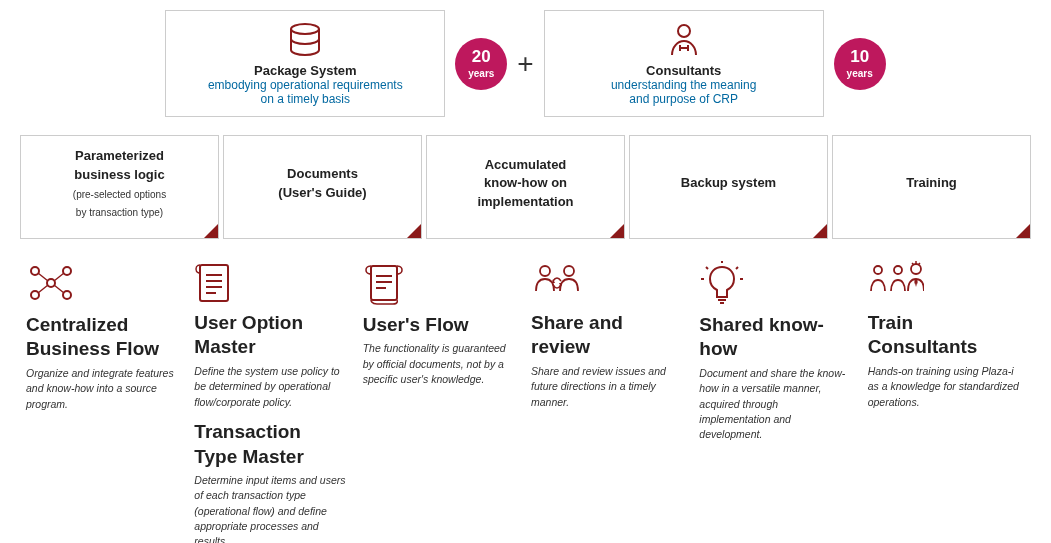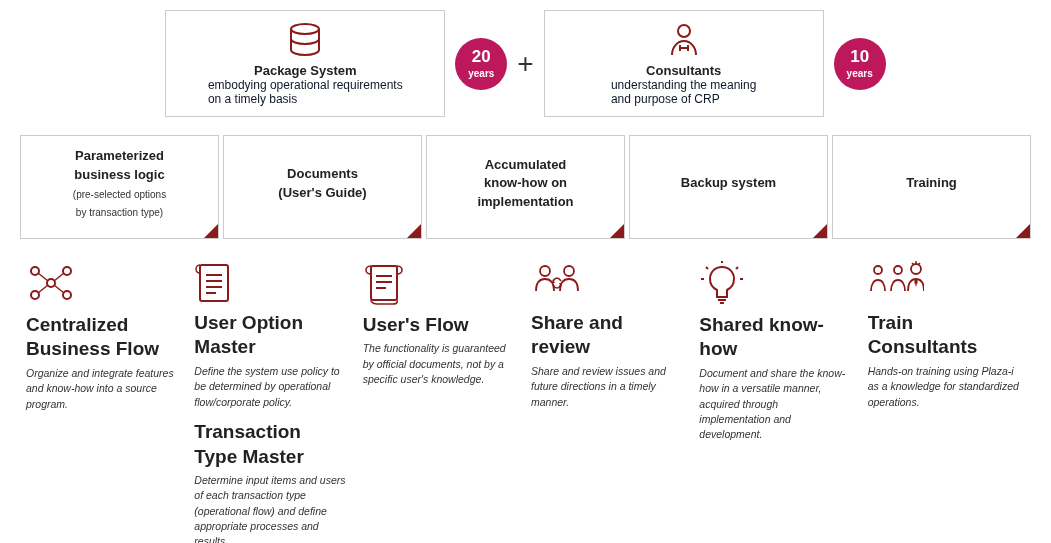--- a/index.html
+++ b/index.html
@@ -21,20 +21,21 @@
       display: flex;
       align-items: center;
       justify-content: center;
       gap: 10px;
       margin-bottom: 18px;
     }
 
     .top-box {
       border: 1.5px solid #ccc;
       padding: 10px 20px;
+      text-align: center;
       min-width: 280px;
       min-height: 90px;
       display: flex;
       flex-direction: column;
       align-items: center;
       justify-content: center;
       position: relative;
     }
 
     .top-box-icon {
@@ -44,21 +45,21 @@
     }
 
     .top-box-title {
       font-weight: bold;
       font-size: 13px;
       color: #222;
     }
 
     .top-box-subtitle {
       font-size: 12px;
-      color: #0f172a;
+      color: #0369a1;
     }
 
     .years-badge {
       background: #be185d;
       color: #fff;
       border-radius: 50%;
       width: 52px;
       height: 52px;
       display: flex;
       flex-direction: column;

